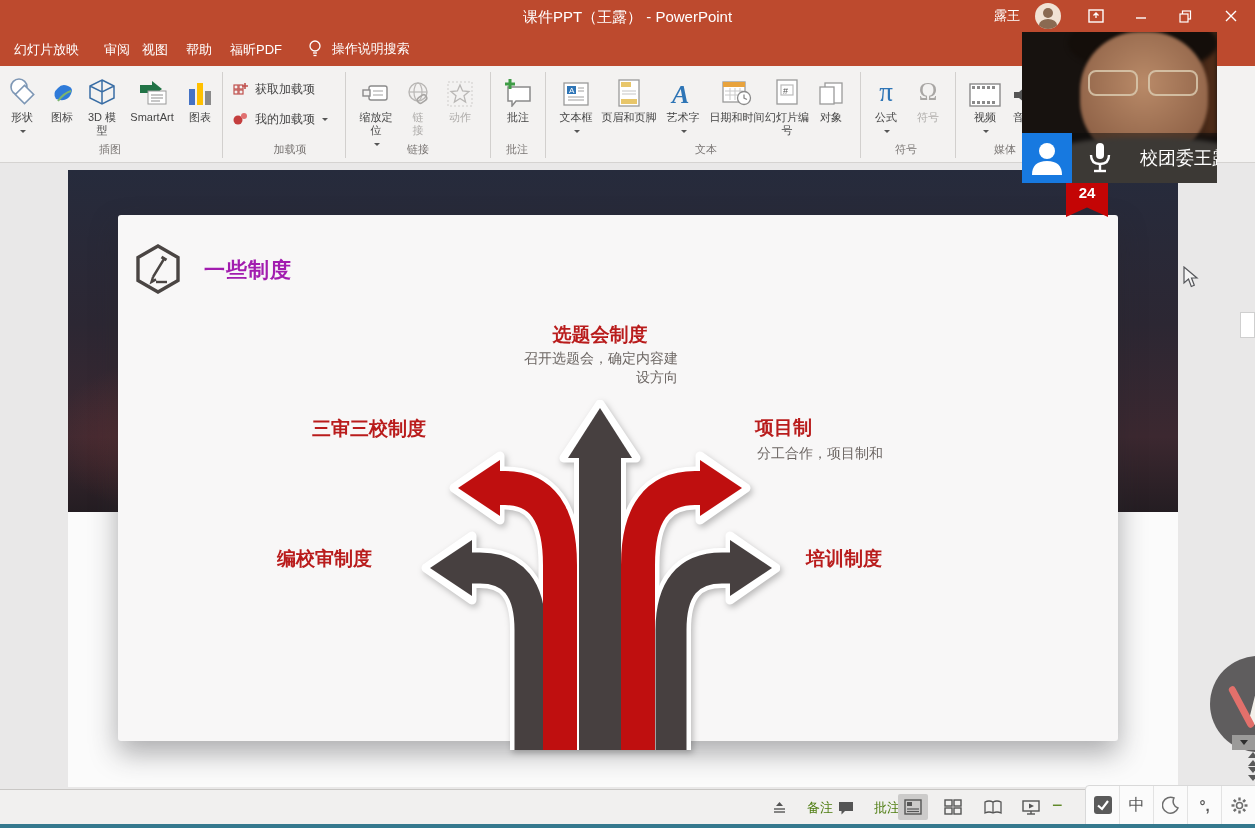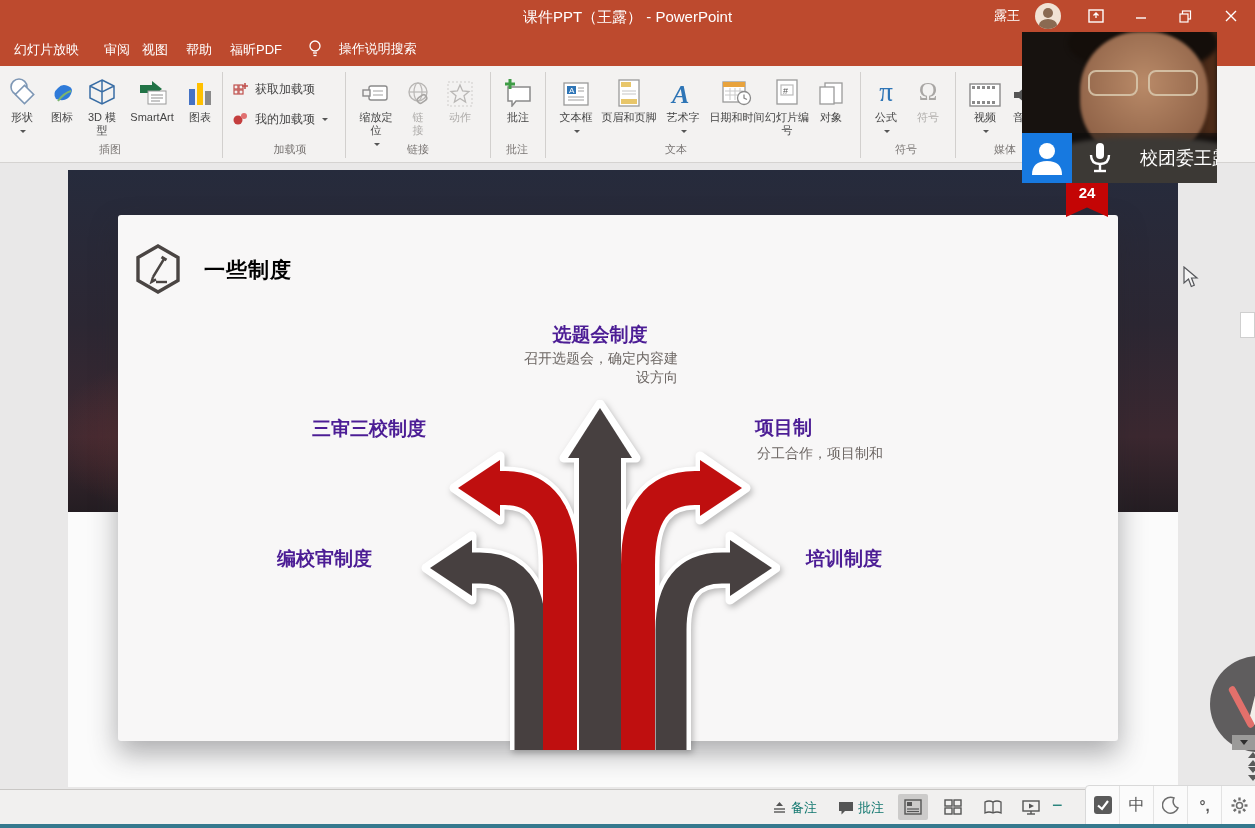--- a/index.html
+++ b/index.html
@@ -40,22 +40,22 @@
   .editarea { left:0; top:163px; width:1255px; height:626px; background:#e9e8e8; }
   .photo { left:68px; top:170px; width:1110px; height:342px;
            background:
              radial-gradient(220px 120px at 12% 78%, rgba(150,60,55,.45), rgba(0,0,0,0) 70%),
              radial-gradient(500px 160px at 50% 92%, rgba(120,70,60,.30), rgba(0,0,0,0) 75%),
              linear-gradient(180deg,#262b3c 0%, #2c2733 45%, #3c2830 78%, #241d22 100%);
            z-index:1; }
   .slidewhite { left:68px; top:512px; width:1110px; height:275px; background:#fbfbfb; z-index:1; }
   .panel { left:118px; top:215px; width:1000px; height:526px; background:#f8f7f7; border-radius:3px;
            box-shadow:0 12px 28px rgba(40,40,45,.38); z-index:2; }
-  .shead { font-size:21px; font-weight:bold; color:#000000; letter-spacing:1px; z-index:3;}
-  .ihead { font-size:19px; font-weight:bold; color:#4c1d95; z-index:3; white-space:nowrap;}
+  .shead { font-size:21px; font-weight:bold; color:#a21caf; letter-spacing:1px; z-index:3;}
+  .ihead { font-size:19px; font-weight:bold; color:#b91c1c; z-index:3; white-space:nowrap;}
   .ibody { font-size:14px; line-height:19px; color:#6d6764; z-index:3; white-space:pre-line; }
   .badge { left:1066px; top:183px; width:42px; height:34px; background:#c40505; color:#fff;
            font-weight:bold; font-size:15px; text-align:center; padding-top:1px;
            clip-path:polygon(0 0,100% 0,100% 100%,50% 72%,0 100%); z-index:6; }
 
   
   .webcam { left:1022px; top:26px; width:195px; height:157px; background:#17120f; overflow:hidden; z-index:25; }
   .cam-warm { position:absolute; right:0; top:0; width:46px; height:110px;
               background:linear-gradient(90deg, rgba(60,30,15,0), #57301a); filter:blur(3px); }
   .cam-hair { position:absolute; left:46px; top:-12px; width:150px; height:58px; border-radius:50%;
@@ -67,22 +67,22 @@
   .cam-hood { position:absolute; left:18px; top:112px; width:210px; height:60px; border-radius:40% 40% 0 0;
               background:#6e6861; filter:blur(2px); }
   .cam-bar { position:absolute; left:0; bottom:0; width:233px; height:50px;
              background:rgba(10,10,10,.5); display:flex; align-items:center; }
   .cam-person { position:absolute; left:0; bottom:0; width:50px; height:50px; background:#1779e0; }
   .cam-name { color:#fff; font-size:18px; margin-left:118px; white-space:nowrap; }
 
   
   .statusbar { left:0; top:789px; width:1255px; height:35px; background:#f1f0ef;
                border-top:1px solid #c9c7c5; z-index:10; }
-  .stitem { position:absolute; top:9px; display:flex; align-items:center; gap:4px;
-            font-size:13px; color:#0f766e; }
+  .stitem { position:absolute; top:9px; display:flex; align-items:center; gap:20px;
+            font-size:13px; color:#4d7c0f; }
   .viewbtn { position:absolute; top:4px; width:30px; height:26px; display:flex; align-items:center;
              justify-content:center; border-radius:2px; }
   .viewbtn.active { background:#cccbca; }
   .ovbar { position:absolute; left:1085px; top:-5px; height:40px; display:flex; background:#fbfbfb;
            border:1px solid #d9d9d9; border-radius:4px 0 0 0; }
   .ovcell { width:34px; display:flex; align-items:center; justify-content:center;
             border-right:1px solid #e3e3e3; color:#6d6d6d; font-size:15px; }
   .tealline { left:0; top:824px; width:1255px; height:4px; background:#35798e; z-index:11; }
 
   
@@ -141,21 +141,21 @@
   <div class="tab" style="left:104px;">审阅</div>
   <div class="tab" style="left:142px;">视图</div>
   <div class="tab" style="left:186px;">帮助</div>
   <div class="tab" style="left:230px;">福昕PDF</div>
   <div class="tab" style="left:308px; top:6px;">
     <svg width="14" height="20" viewBox="0 0 14 20" style="vertical-align:-5px;">
       <circle cx="7" cy="8" r="5" fill="none" stroke="#fff" stroke-width="1.3"></circle>
       <line x1="5" y1="15" x2="9" y2="15" stroke="#fff" stroke-width="1.3"></line>
       <line x1="5.5" y1="17.5" x2="8.5" y2="17.5" stroke="#fff" stroke-width="1.3"></line>
     </svg>
-    <span style="margin-left:13px;">操作说明搜索</span>
+    <span style="margin-left:6px;">操作说明搜索</span>
   </div>
 </div>
 
 <div class="abs ribbon">
 
   <div class="bb" style="left:2px; width:40px;">
     <div class="ic">
         <svg width="30" height="30" viewBox="0 0 30 30">
       <circle cx="12" cy="10" r="8" fill="#fff" stroke="#7d97b5" stroke-width="1.6"></circle>
       <rect x="11" y="11" width="13" height="13" transform="rotate(45 17.5 17.5)" fill="#fff" stroke="#7d97b5" stroke-width="1.6"></rect>
@@ -337,21 +337,21 @@
   <div class="bb" style="left:810px; width:42px;">
     <div class="ic">
         <svg width="28" height="26" viewBox="0 0 28 26">
       <rect x="8" y="2" width="17" height="20" fill="#fff" stroke="#9a9a9a" stroke-width="1.3"></rect>
       <rect x="3" y="6" width="14" height="17" fill="#fff" stroke="#9a9a9a" stroke-width="1.3"></rect>
     </svg>
       </div>
     <span>对象</span>
   </div>
   <div class="gsep" style="left:860px;"></div>
-  <div class="glabel" style="left:626px; width:100px;text-align:center;">文本</div>
+  <div class="glabel" style="left:656px; width:100px;text-align:center;">文本</div>
 
   <div class="bb" style="left:864px; width:44px;">
     <div class="ic">
         <span style="font-size:27px; color:#2e75b6; font-family:'Liberation Serif',serif; line-height:30px;">π</span>
       </div>
     <span>公式</span><br><span class="dd"></span>
   </div>
   <div class="bb dis" style="left:908px; width:40px;">
     <div class="ic">
         <span style="font-size:25px; color:#a8a6a4; font-family:'Liberation Serif',serif; line-height:30px;">Ω</span>

